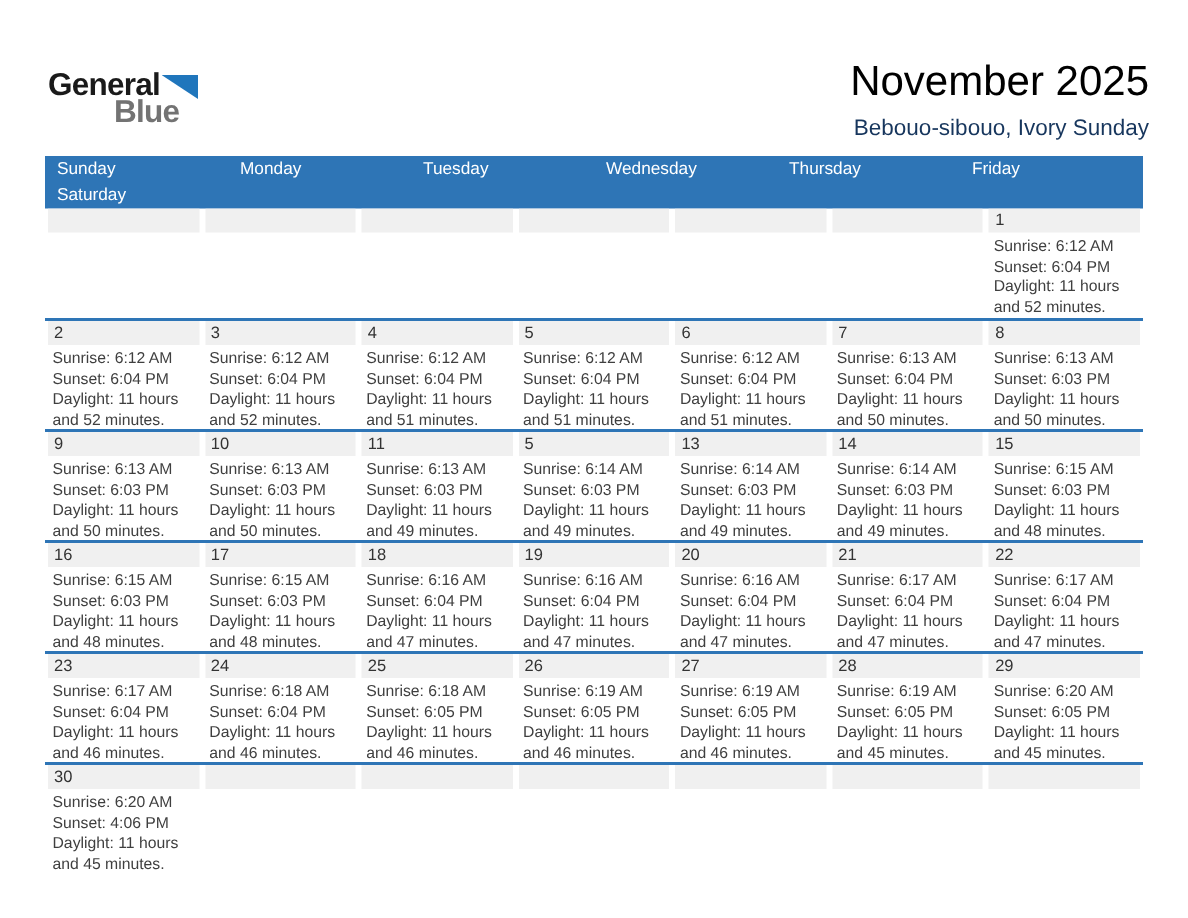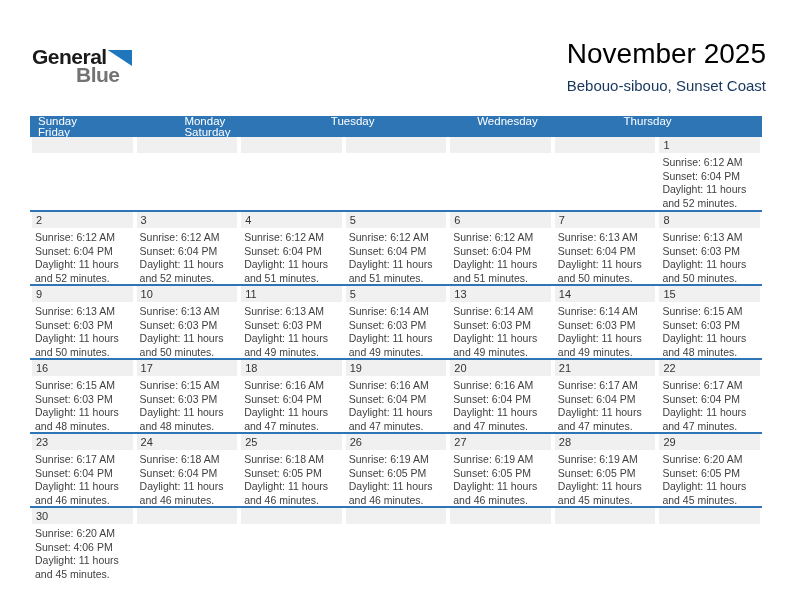--- a/index.html
+++ b/index.html
@@ -14,21 +14,21 @@
   .logo-triangle { display:inline-block; width:25px; height:16px; background:#2076bc; clip-path:polygon(0 0, 100% 0, 100% 100%); margin-left:1px; margin-top:3px; }
   .logo-blue { font-size:21px; font-weight:600; color:#737373; letter-spacing:-0.5px; line-height:19px; margin-left:44px; margin-top:-2px; }
 
   
   .title-block { position:absolute; right:26px; top:38px; text-align:right; }
   .month-title { font-size:28px; color:#000000; font-weight:400; }
   .subtitle { font-size:15px; color:#17365d; margin-top:7px; font-weight:400; }
 
   
   .calendar { position:absolute; left:30px; top:104px; width:732px; }
-  .weekdays { display:grid; grid-template-columns:repeat(5,1fr); background:#2e75b6; height:21px; align-items:center;margin-top:12px; }
+  .weekdays { display:grid; grid-template-columns:repeat(6,1fr); background:#2e75b6; height:35px; align-items:center; }
   .weekday { color:#ffffff; font-size:11.5px; padding-left:8px; overflow:hidden; white-space:nowrap; }
 
   .week { display:grid; grid-template-columns:repeat(7,1fr); height:74px; }
   .week.first { height:73px; }
   .week.bordered { border-top:2px solid #2e75b6; }
   .cell { overflow:hidden; }
   .band { height:16px; background:#f0f0f0; margin:0 2px; }
   .daynum { font-size:11px; color:#333333; padding:2px 0 0 4px; line-height:13px; }
   .details { padding:3px 1px 0 5px; }
   .line { font-size:10.5px; color:#3f3f3f; line-height:13.5px; white-space:nowrap; }
@@ -41,21 +41,21 @@
   <div class="logo">
     <div class="logo-row1">
       <span class="logo-general">General</span>
       <span class="logo-triangle"></span>
     </div>
     <div class="logo-blue">Blue</div>
   </div>
 
   <div class="title-block">
     <div class="month-title">November 2025</div>
-    <div class="subtitle">Bebouo-sibouo, Sunset Coast</div>
+    <div class="subtitle">Bebouo-sibouo, Ivory Sunday</div>
   </div>
 
   <div class="calendar">
     <div class="weekdays">
       <div class="weekday">Sunday</div>
       <div class="weekday">Monday</div>
       <div class="weekday">Tuesday</div>
       <div class="weekday">Wednesday</div>
       <div class="weekday">Thursday</div>
       <div class="weekday">Friday</div>

